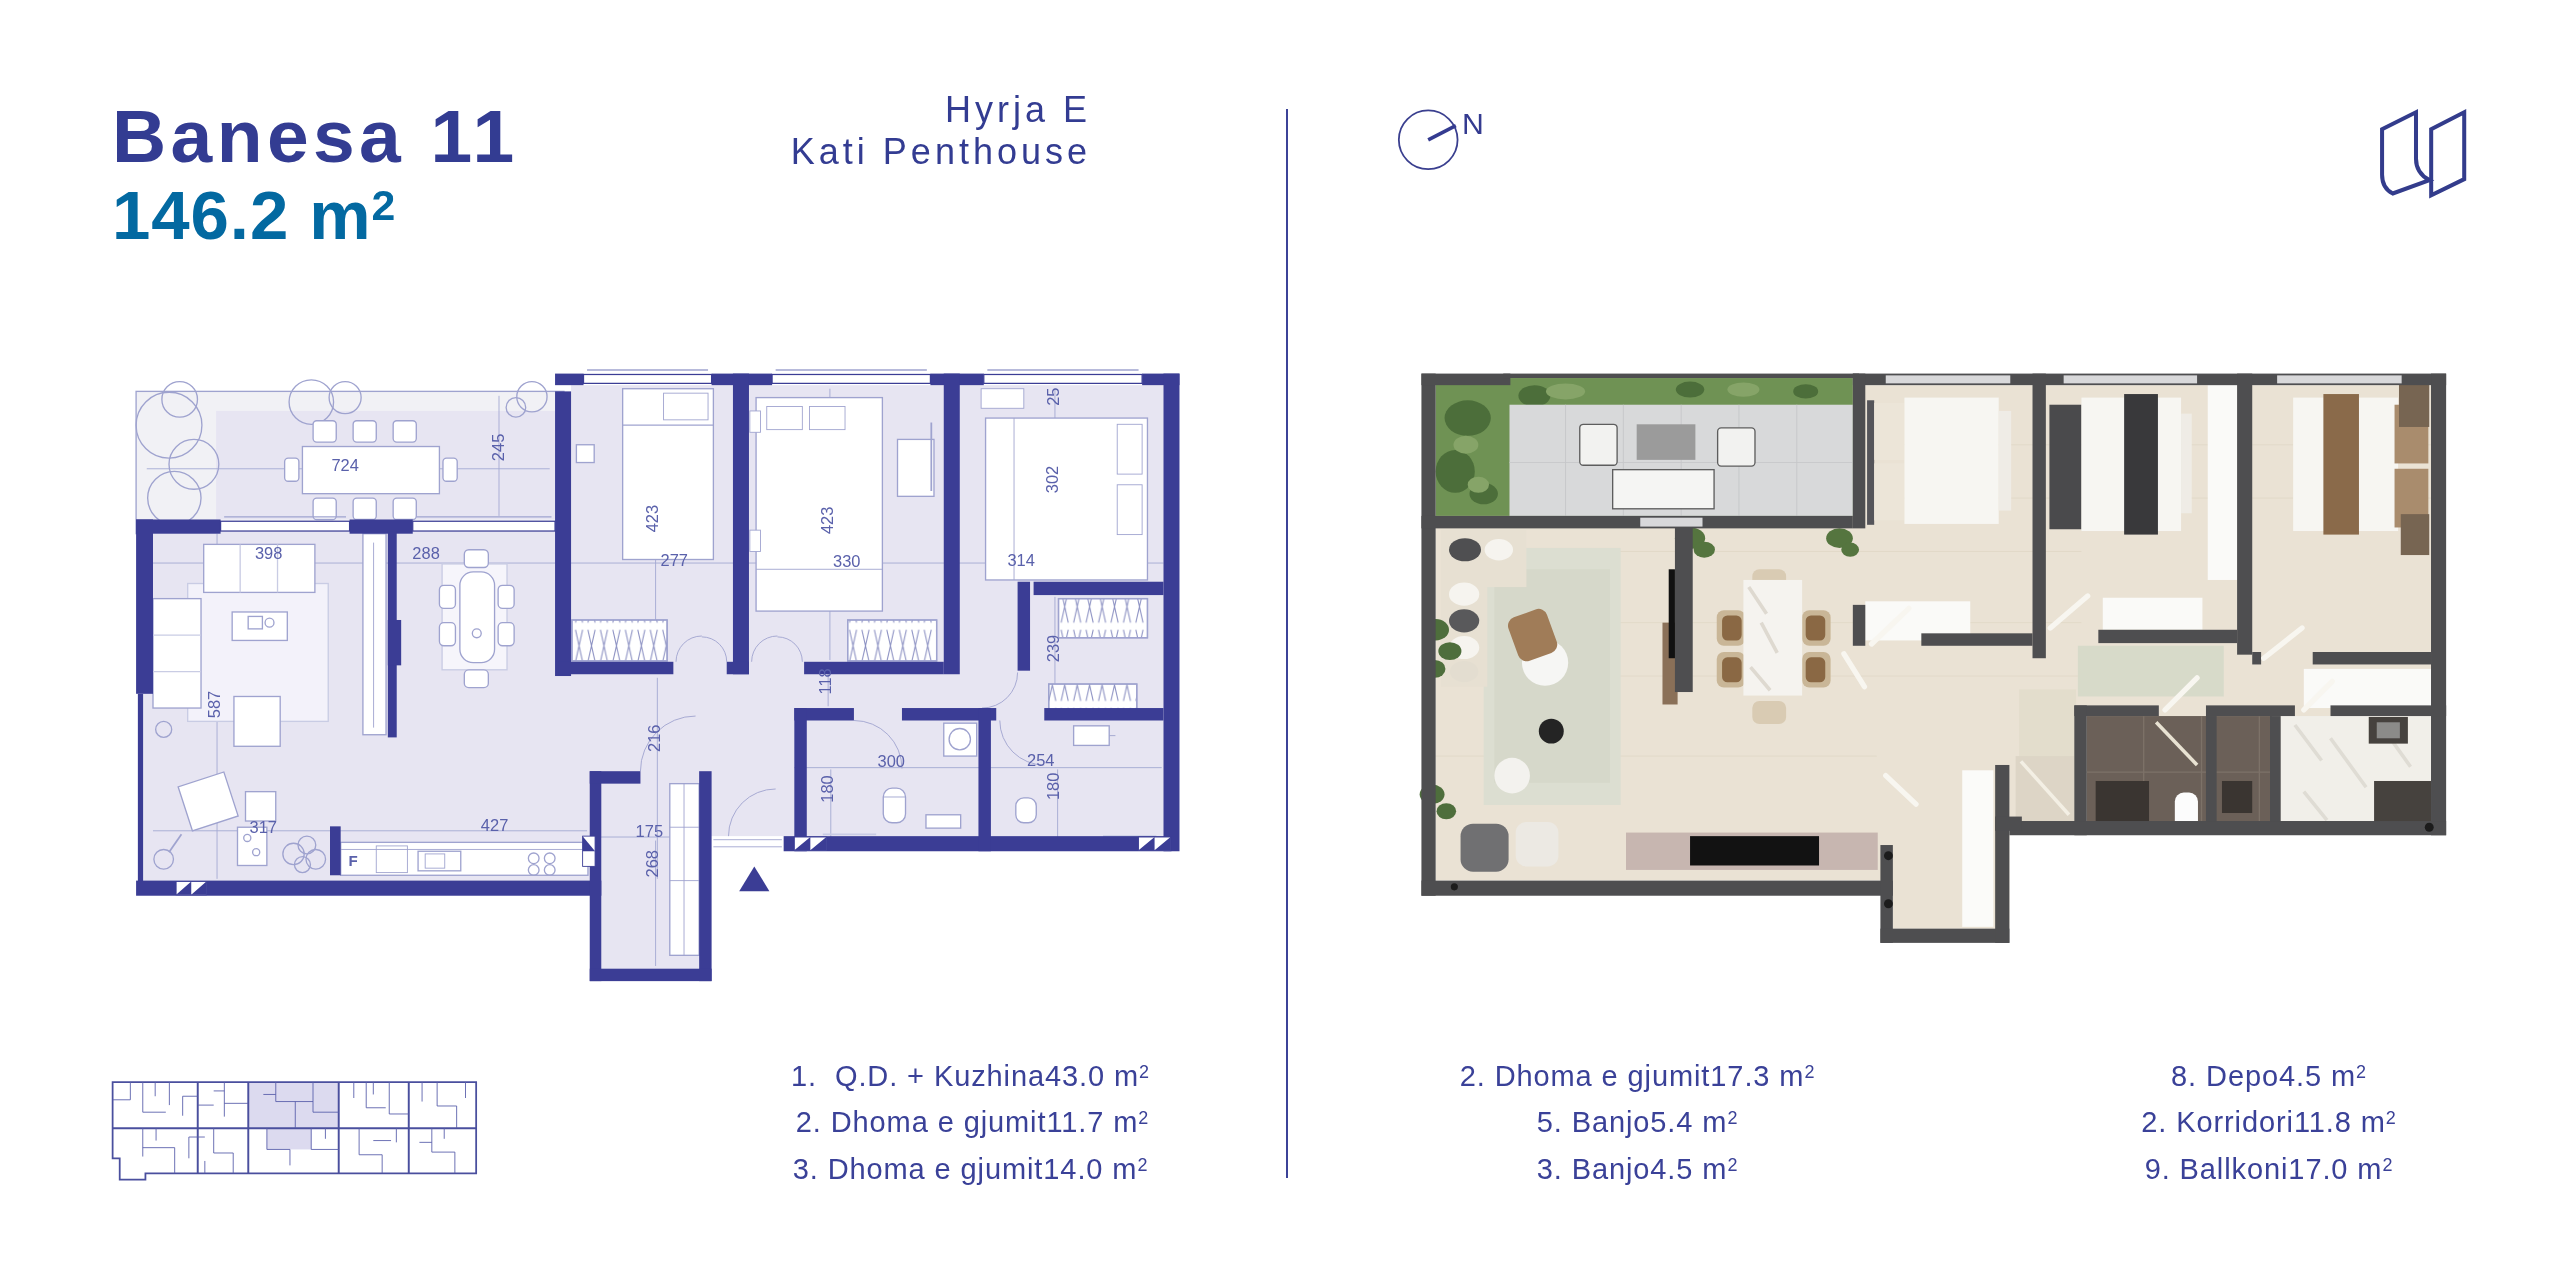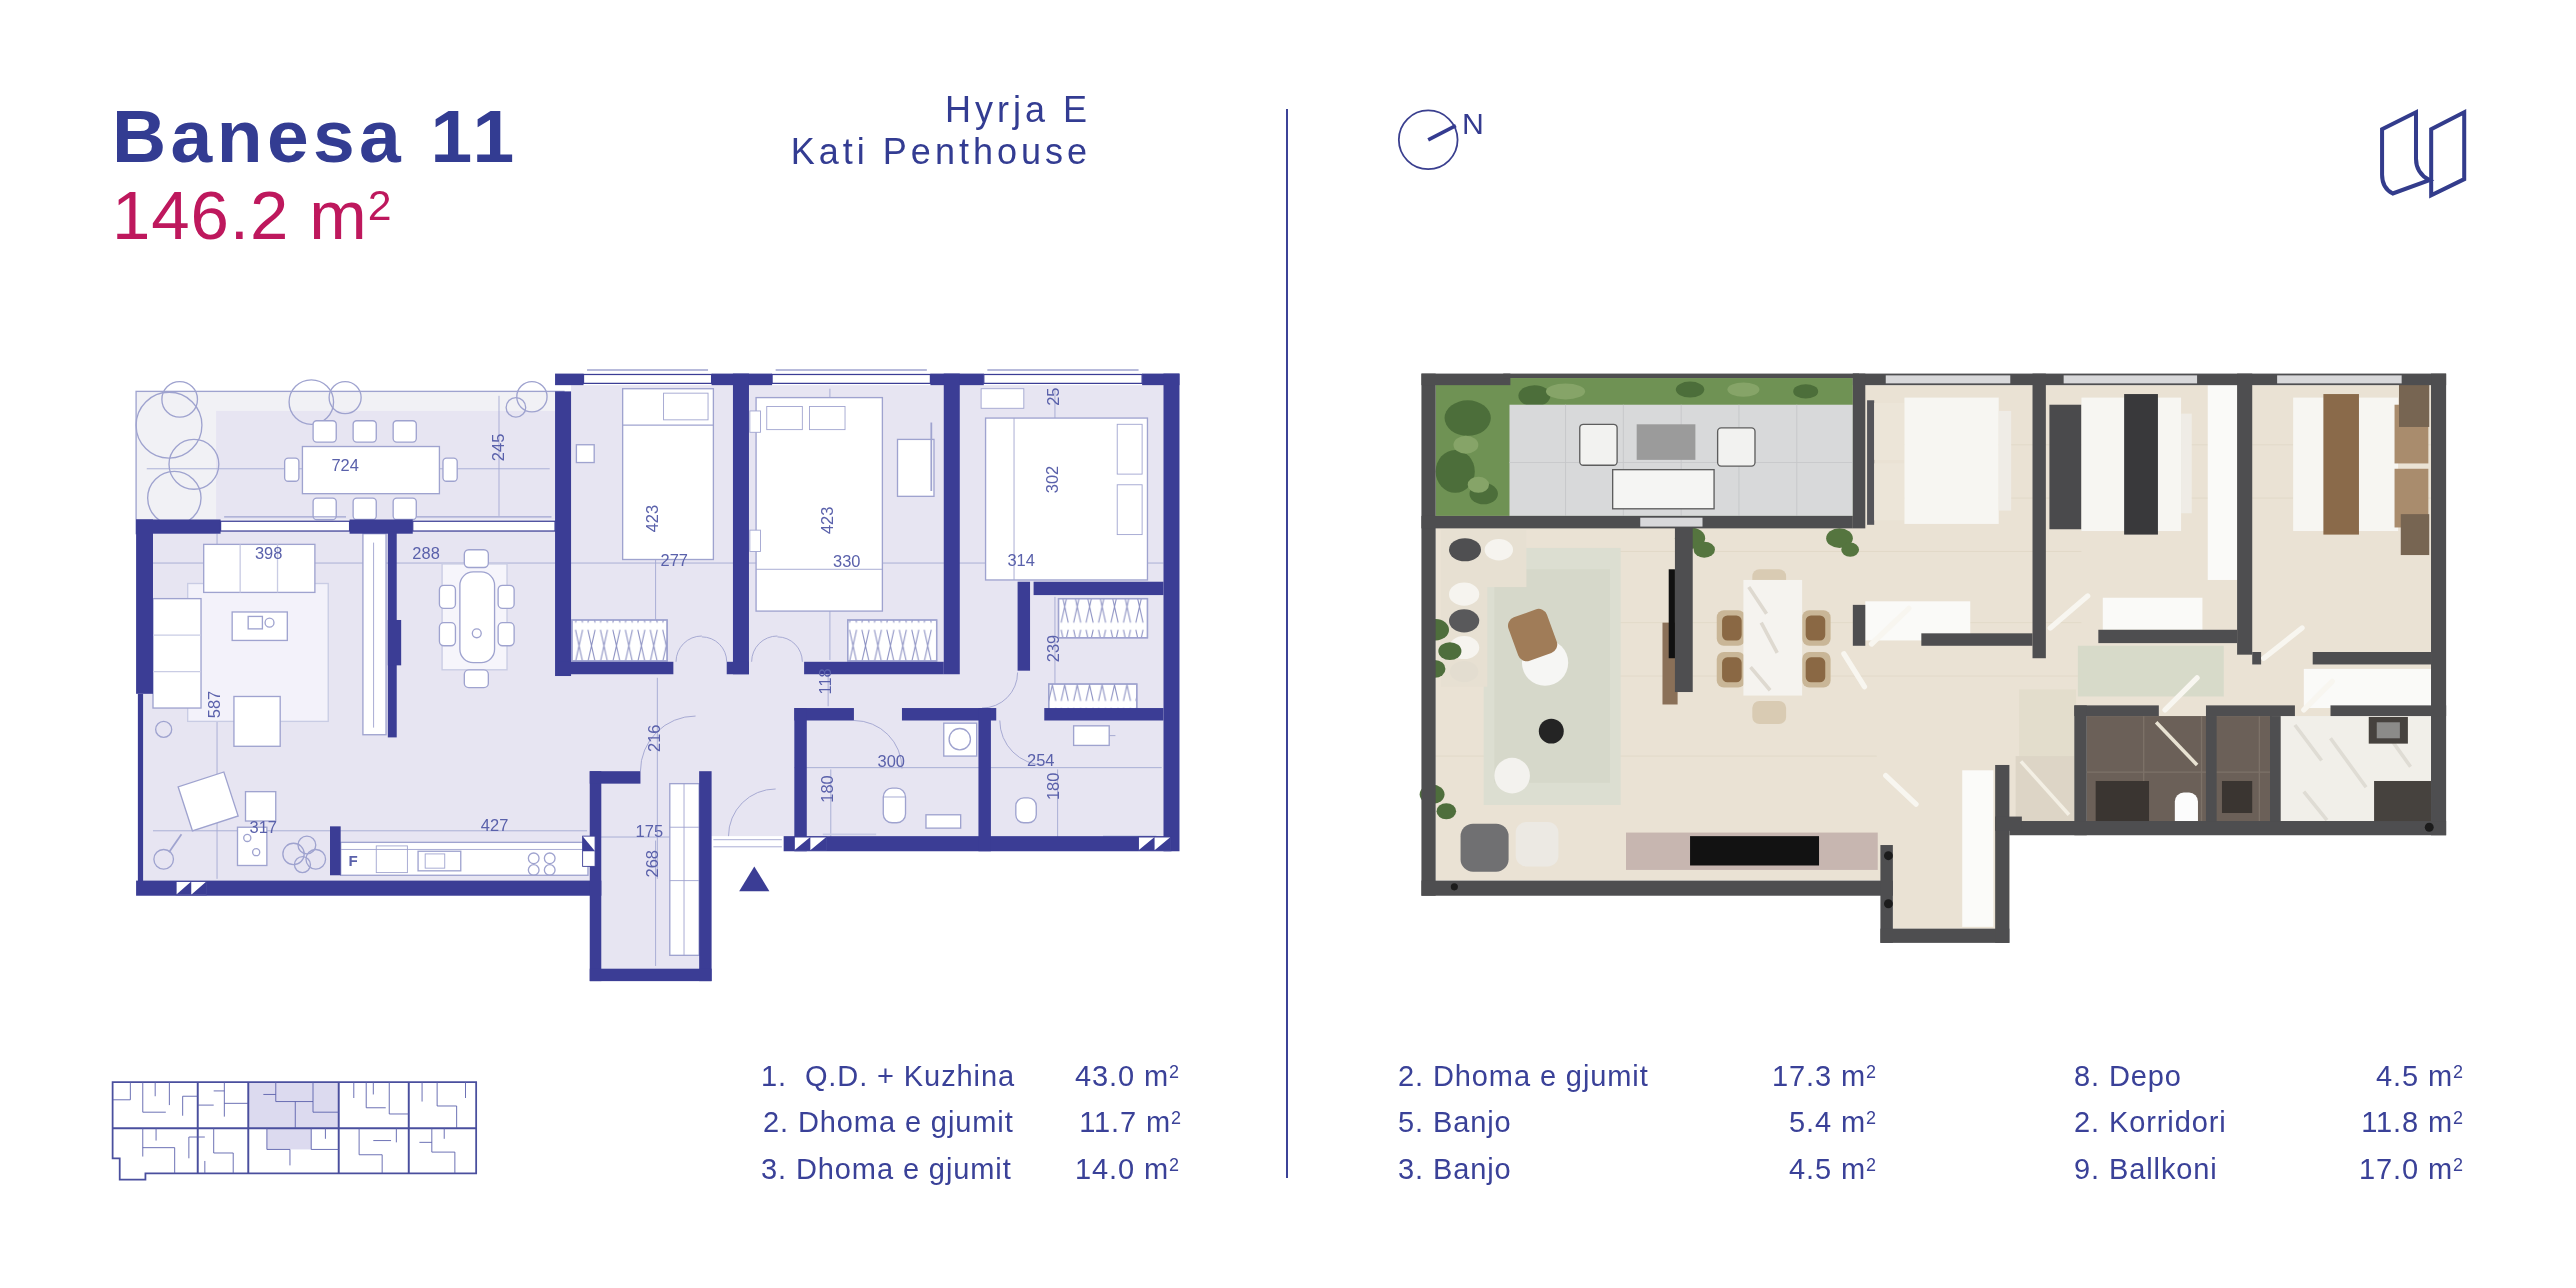--- a/index.html
+++ b/index.html
@@ -1,23 +1,23 @@
 <!DOCTYPE html>
 <html style="font-size:14.2px"><head>
 <meta charset="utf-8">
 <style>
 html,body{margin:0;padding:0;width:2576px;height:1288px;background:#ffffff;overflow:hidden}
 body{font-family:"Liberation Sans",sans-serif;position:relative;color:#363e92}
 .abs{position:absolute}
 #t1{left:112px;top:99px;font-size:75px;font-weight:bold;letter-spacing:4.4px;color:#333c92;line-height:1}
-#t2{left:112px;top:181px;font-size:69px;font-weight:400;color:#be185d;line-height:1;letter-spacing:0.9px}
+#t2{left:112px;top:181px;font-size:69px;font-weight:700;color:#0369a1;line-height:1;letter-spacing:0.9px}
 #hdr{right:1485px;top:89px;text-align:right;font-size:36px;line-height:1.17;color:#333c92;letter-spacing:4px;white-space:nowrap}
 #divider{left:1286px;top:109px;width:1.8px;height:1069px;background:#3c4398}
 .lg{font-size:29px;color:#3a4198;line-height:1;letter-spacing:0.9px}
-.lgrow{display:flex;justify-content:space-between;align-items:baseline}
+.lgrow{display:flex;justify-content:center;align-items:baseline}
 sup{font-size:62%;vertical-align:baseline;position:relative;top:-0.45em}
 </style>
 </head>
 <body>
 <div class="abs" id="t1">Banesa 11</div>
 <div class="abs" id="t2">146.2 m<sup>2</sup></div>
 <div class="abs" id="hdr">Hyrja E<br>Kati Penthouse</div>
 <div class="abs" id="divider"></div>
 
 <svg class="abs" style="left:1388px;top:98px" width="116" height="89" viewBox="0 0 130 100">

